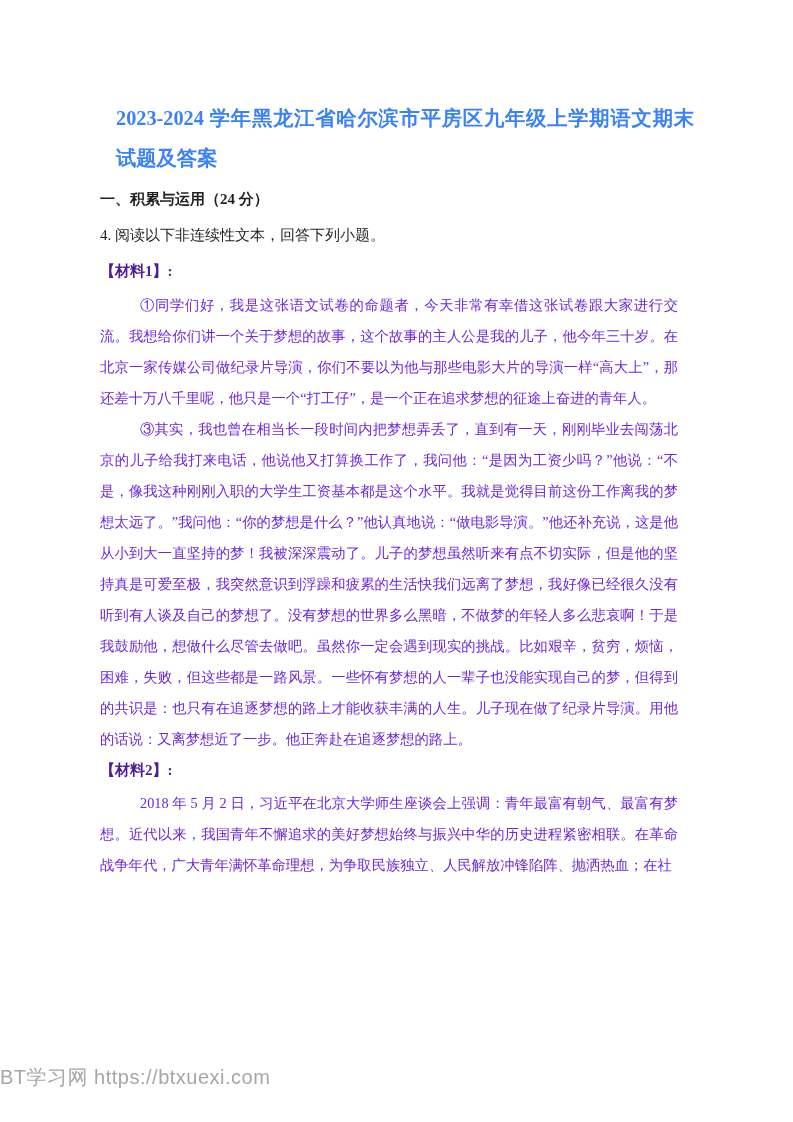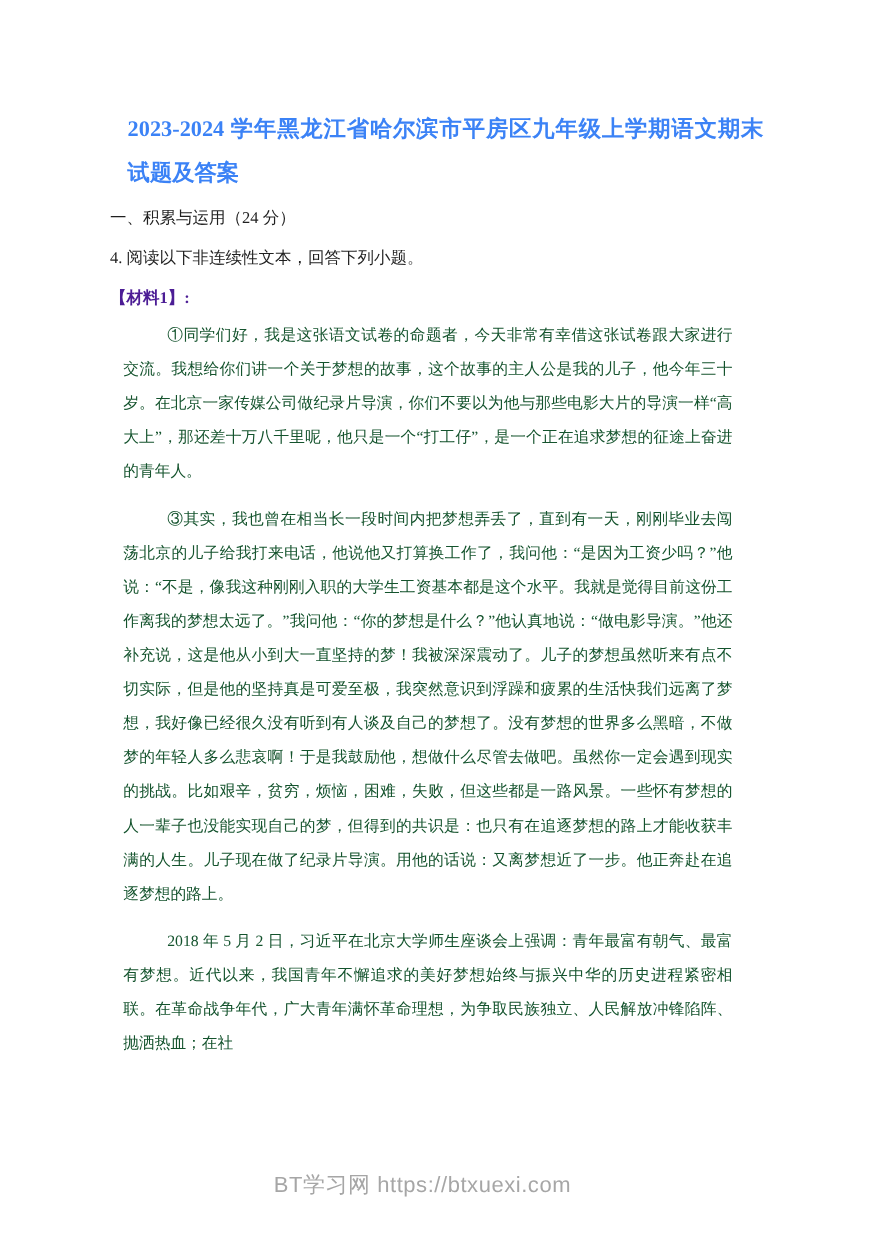--- a/index.html
+++ b/index.html
@@ -26,56 +26,56 @@
     font-size: 20.3px;
     line-height: 40px;
     font-weight: bold;
     color: #3b82f6;
     text-align: justify;
   }
   .section-heading {
     margin-top: 10px;
     font-size: 15px;
     line-height: 22px;
+    font-weight: bold;
   }
   .question {
     margin-top: 14px;
     font-size: 15px;
     line-height: 22px;
   }
   .material-label {
     margin-top: 14px;
     font-size: 15px;
     line-height: 22px;
     font-weight: bold;
     color: #4c1d95;
   }
   .material-label.m2 {
     margin-top: 4px;
   }
   p.body-para {
-    margin: 12px;
+    margin: 0;
     font-size: 14.3px;
     line-height: 31px;
     text-align: justify;
     text-indent: 2.8em;
-    color: #14532d;
+    color: #6d28d9;
   }
   p.body-para.first {
     margin-top: 8px;
   }
   p.body-para.m2p {
     margin-top: 7px;
   }
   .footer {
     position: absolute;
     top: 1064px;
     left: 0;
     width: 768px;
-    text-align: center;
     font-family: "Liberation Sans", "DejaVu Sans", sans-serif;
     font-size: 20px;
     color: #a6a6a6;
     letter-spacing: 0.5px;
   }
 </style>
 </head>
 <body>
 
 <div class="page">
@@ -85,17 +85,18 @@
 
   <div class="question">4. 阅读以下非连续性文本，回答下列小题。</div>
 
   <div class="material-label">【材料1】:</div>
 
   <p class="body-para first">①同学们好，我是这张语文试卷的命题者，今天非常有幸借这张试卷跟大家进行交流。我想给你们讲一个关于梦想的故事，这个故事的主人公是我的儿子，他今年三十岁。在北京一家传媒公司做纪录片导演，你们不要以为他与那些电影大片的导演一样“高大上”，那还差十万八千里呢，他只是一个“打工仔”，是一个正在追求梦想的征途上奋进的青年人。</p>
 
 
   <p class="body-para">③其实，我也曾在相当长一段时间内把梦想弄丢了，直到有一天，刚刚毕业去闯荡北京的儿子给我打来电话，他说他又打算换工作了，我问他：“是因为工资少吗？”他说：“不是，像我这种刚刚入职的大学生工资基本都是这个水平。我就是觉得目前这份工作离我的梦想太远了。”我问他：“你的梦想是什么？”他认真地说：“做电影导演。”他还补充说，这是他从小到大一直坚持的梦！我被深深震动了。儿子的梦想虽然听来有点不切实际，但是他的坚持真是可爱至极，我突然意识到浮躁和疲累的生活快我们远离了梦想，我好像已经很久没有听到有人谈及自己的梦想了。没有梦想的世界多么黑暗，不做梦的年轻人多么悲哀啊！于是我鼓励他，想做什么尽管去做吧。虽然你一定会遇到现实的挑战。比如艰辛，贫穷，烦恼，困难，失败，但这些都是一路风景。一些怀有梦想的人一辈子也没能实现自己的梦，但得到的共识是：也只有在追逐梦想的路上才能收获丰满的人生。儿子现在做了纪录片导演。用他的话说：又离梦想近了一步。他正奔赴在追逐梦想的路上。</p>
 
+  <div class="material-label m2">【材料2】:</div>
 
   <p class="body-para m2p">2018 年 5 月 2 日，习近平在北京大学师生座谈会上强调：青年最富有朝气、最富有梦想。近代以来，我国青年不懈追求的美好梦想始终与振兴中华的历史进程紧密相联。在革命战争年代，广大青年满怀革命理想，为争取民族独立、人民解放冲锋陷阵、抛洒热血；在社</p>
 </div>
 
 <div class="footer">BT学习网 https://btxuexi.com</div>
 
 </body></html>

